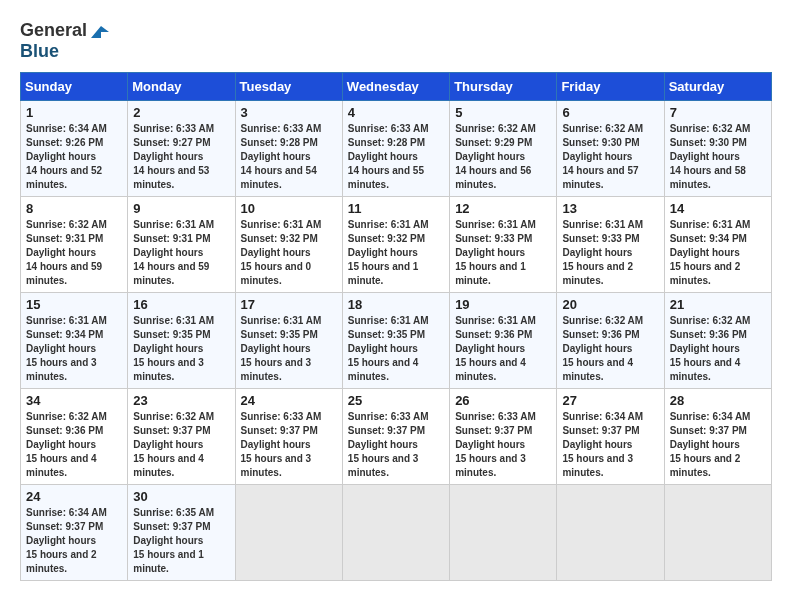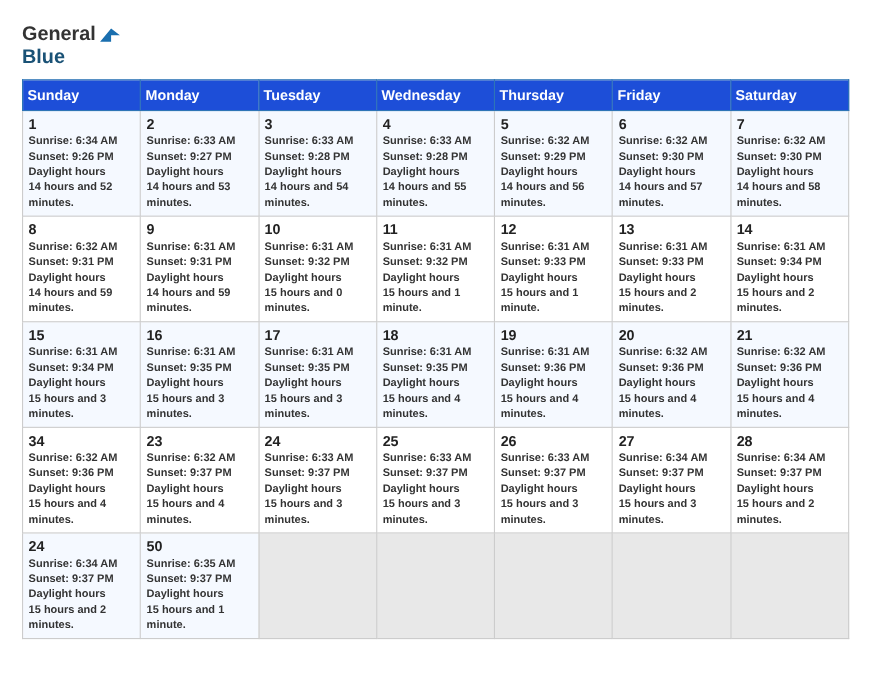--- a/index.html
+++ b/index.html
@@ -389,21 +389,21 @@
         <td>
         <span class="day-number">24</span>
         <span class="day-info">
           Sunrise: 6:34 AM<br>
           Sunset: 9:37 PM<br>
           Daylight hours<br>
           15 hours and 2 minutes.
         </span>
       </td>
         <td>
-        <span class="day-number">50</span>
+        <span class="day-number">30</span>
         <span class="day-info">
           Sunrise: 6:35 AM<br>
           Sunset: 9:37 PM<br>
           Daylight hours<br>
           15 hours and 1 minute.
         </span>
       </td>
         <td class="empty-cell"></td>
         <td class="empty-cell"></td>
         <td class="empty-cell"></td>

